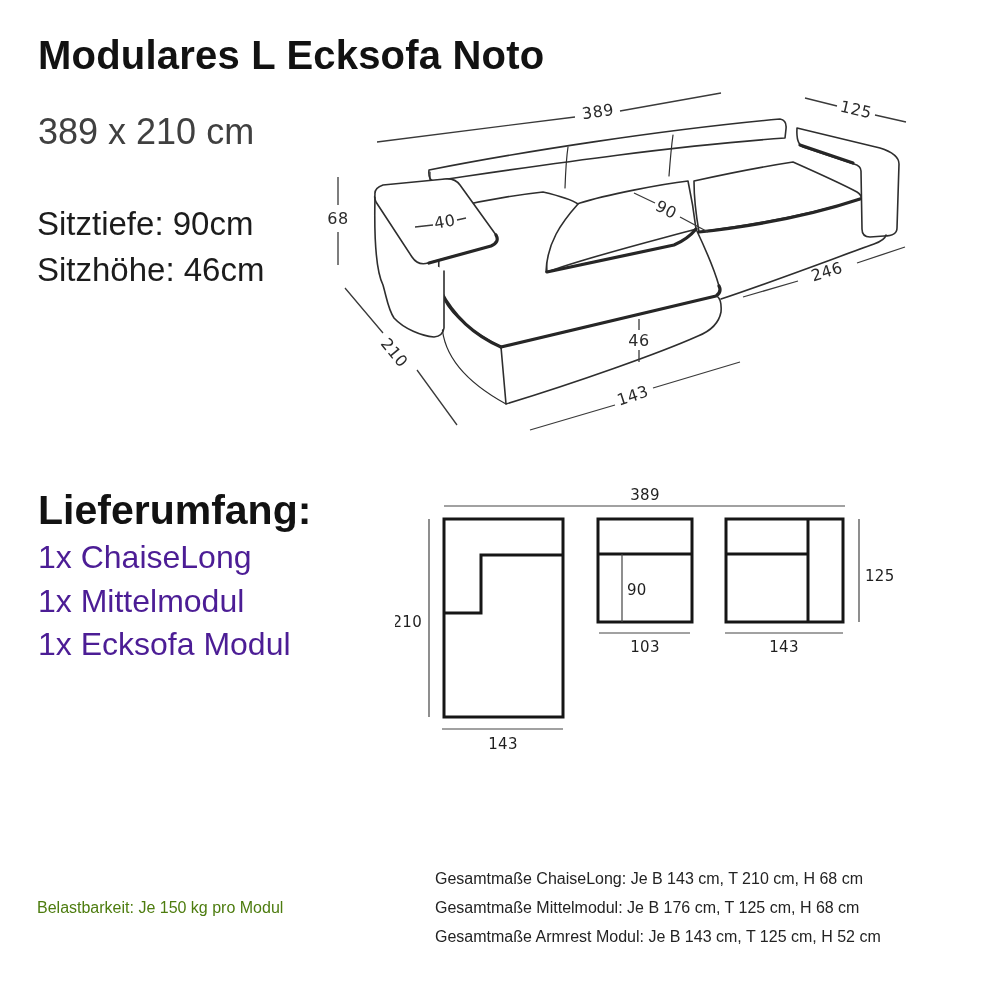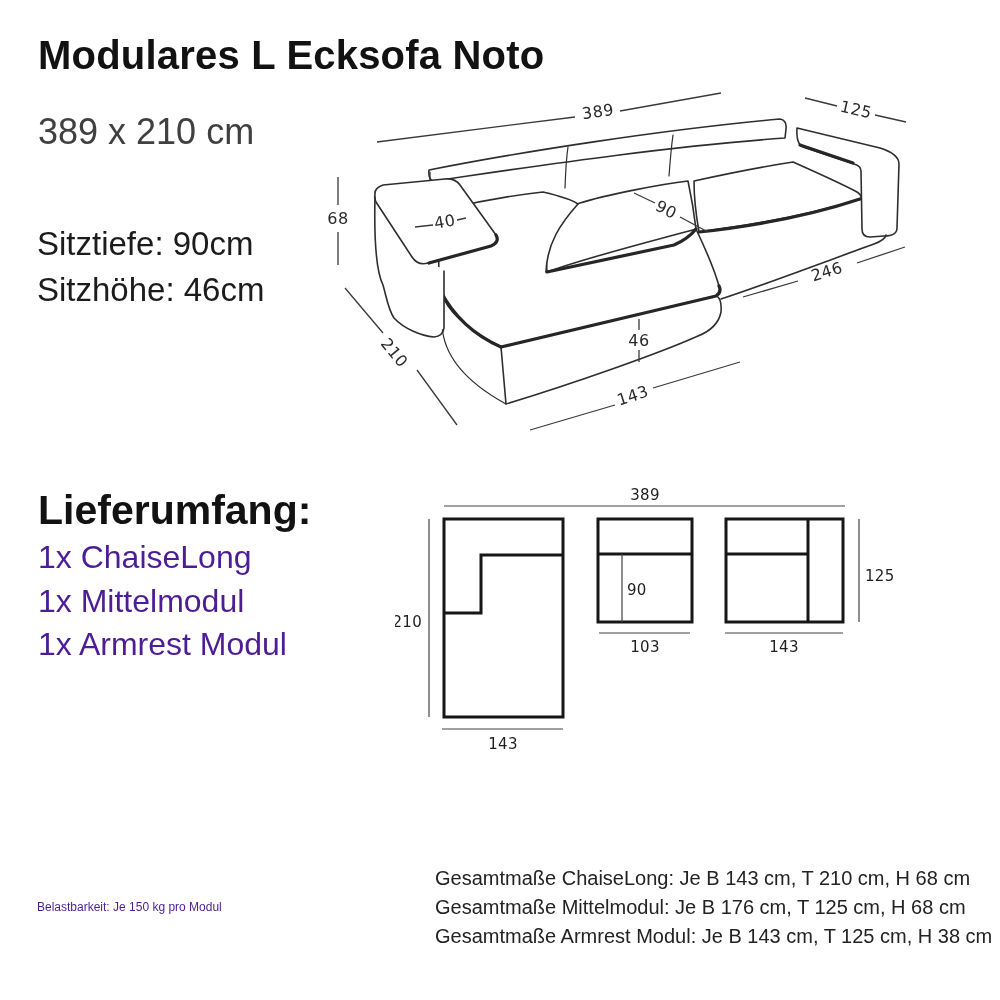--- a/index.html
+++ b/index.html
@@ -9,25 +9,25 @@
     overflow:hidden;margin:0 auto;
   }
   .abs{position:absolute;}
   .title{
     left:38px;top:30px;font-size:40px;font-weight:700;letter-spacing:.2px;
     line-height:50px;color:#121212;
   }
   .subtitle{
     left:38px;top:82px;font-size:36px;font-weight:400;line-height:44px;color:#404040;margin-top:28px;
   }
-  .specs{left:37px;top:221px;font-size:33px;line-height:46px;color:#1c1c1c;}
+  .specs{left:37px;top:201px;font-size:33px;line-height:46px;color:#1c1c1c;}
   .delivery-heading{left:38px;top:490px;font-size:41px;font-weight:700;line-height:40px;color:#121212;}
   .delivery-items{left:38px;top:536px;font-size:32px;line-height:43.5px;color:#4c1d95;}
-  .notes-left{left:37px;top:893px;font-size:12px;line-height:29px;color:#4c1d95;}
-  .notes-right{left:435px;top:864px;font-size:20px;line-height:29px;color:#232323;}
+  .notes-left{left:37px;top:893px;font-size:16px;line-height:29px;color:#4d7c0f;}
+  .notes-right{left:435px;top:864px;font-size:16px;line-height:29px;color:#232323;}
   svg text{font-family:"DejaVu Sans","Liberation Sans",sans-serif;}
   .iso-label{font-size:16px;fill:#2b2b2b;letter-spacing:.5px;}
   .tv-label{font-size:15px;fill:#1f1f1f;letter-spacing:.3px;}
   .thin{stroke:#3a3a3a;stroke-width:1.3;fill:none;}
   .ln{stroke:#2e2e2e;stroke-width:1.6;fill:none;stroke-linecap:round;stroke-linejoin:round;}
   .lnf{stroke:#2e2e2e;stroke-width:1.6;fill:#ffffff;stroke-linecap:round;stroke-linejoin:round;}
   .bold{stroke:#262626;stroke-width:3.2;fill:none;stroke-linecap:round;stroke-linejoin:round;}
   .lite{stroke:#2e2e2e;stroke-width:1.2;fill:none;stroke-linecap:round;}
   .tvthick{stroke:#161616;stroke-width:3;fill:none;stroke-linejoin:miter;}
   .tvthickf{stroke:#161616;stroke-width:3;fill:#ffffff;}
@@ -43,31 +43,31 @@
 
   <div class="abs specs">
     <div>Sitztiefe: 90cm</div>
     <div>Sitzhöhe: 46cm</div>
   </div>
 
   <div class="abs delivery-heading">Lieferumfang:</div>
   <div class="abs delivery-items">
     <div>1x ChaiseLong</div>
     <div>1x Mittelmodul</div>
-    <div>1x Armrest Modul</div>
+    <div>1x Ecksofa Modul</div>
   </div>
 
   <div class="abs notes-left">
     <div>Belastbarkeit: Je 150 kg pro Modul</div>
   </div>
 
   <div class="abs notes-right">
     <div>Gesamtmaße ChaiseLong: Je B 143 cm, T 210 cm, H 68 cm</div>
     <div>Gesamtmaße Mittelmodul: Je B 176 cm, T 125 cm, H 68 cm</div>
-    <div>Gesamtmaße Armrest Modul: Je B 143 cm, T 125 cm, H 38 cm</div>
+    <div>Gesamtmaße Armrest Modul: Je B 143 cm, T 125 cm, H 52 cm</div>
   </div>
 
   <svg class="abs" style="left:320px;top:85px;" width="650" height="400" viewBox="-10 0 650 400">
 
     <path class="lnf" d="M99,85 C190,67 330,45 450,34 Q457,35 456,44 L455,53 C330,62 200,82 103,96 Q98,94 99,85 Z"></path>
     <path class="lite" d="M238,62 Q236,75 235,103"></path>
     <path class="lite" d="M343,50 Q341,64 339,91"></path>
     <path class="lite" d="M100,87 L100,110"></path>
     <path class="lite" d="M116,112 L114,136"></path>
 

